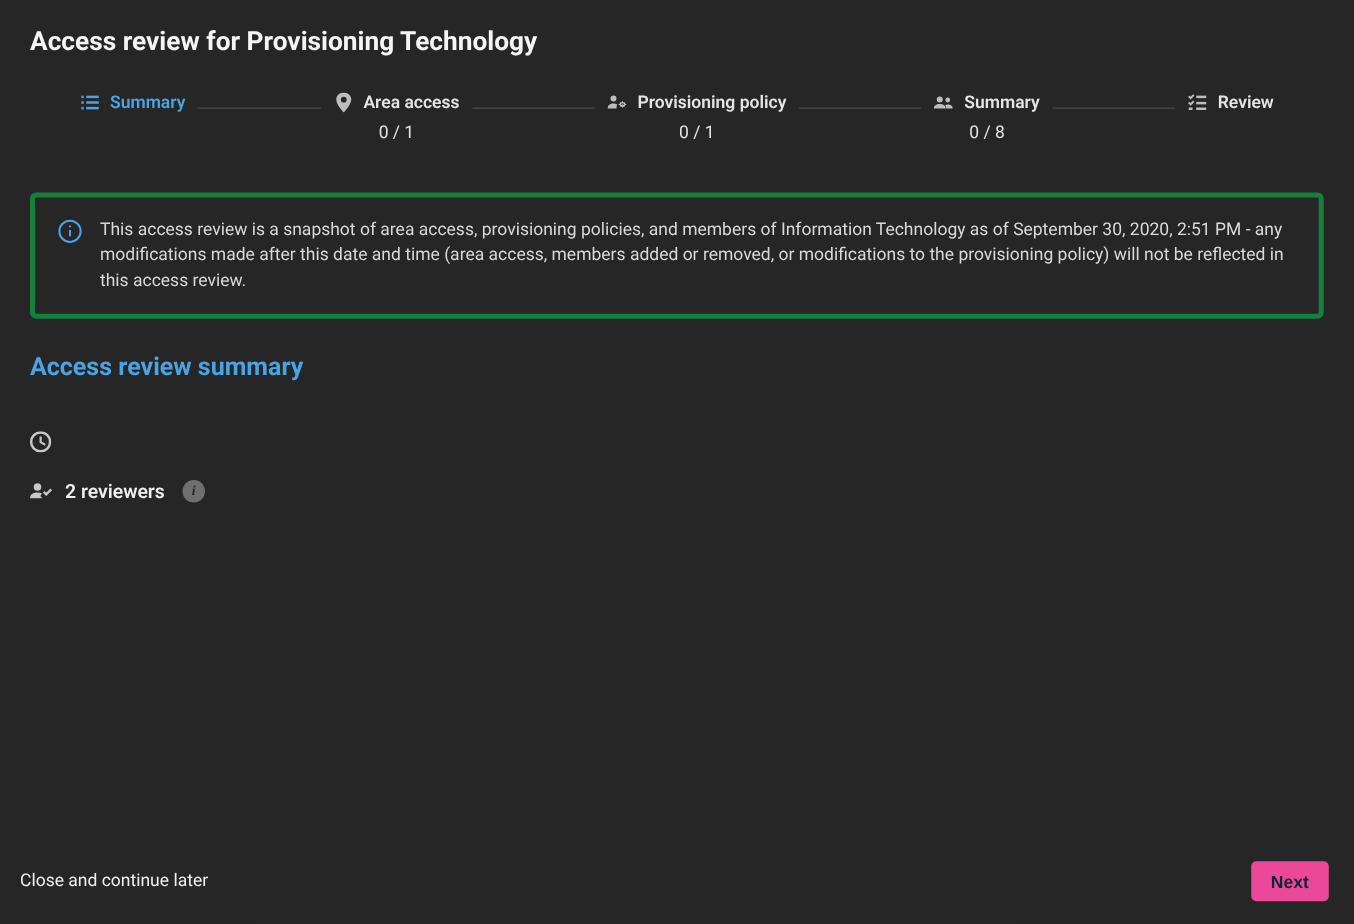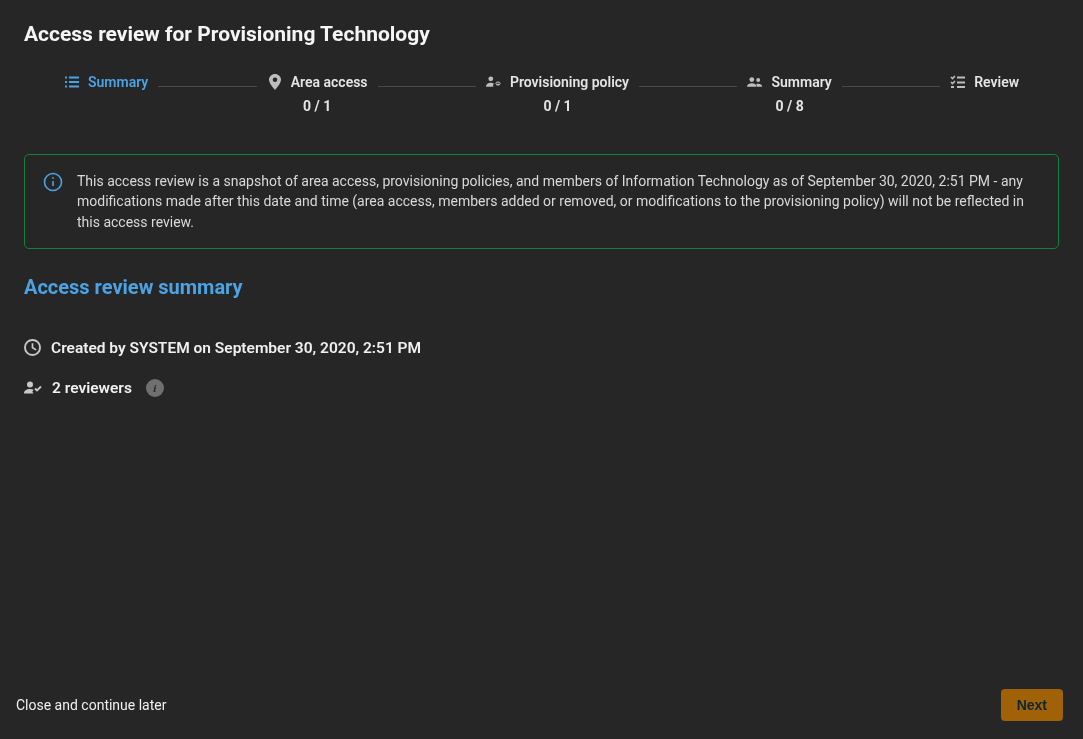--- a/index.html
+++ b/index.html
@@ -51,38 +51,38 @@
     height: 16px;
     display: inline-flex;
     align-items: center;
     justify-content: center;
     color: #bdbdbd;
   }
   .step.active .step-icon { color: #4ba3e3; }
   .step-count {
     margin-top: 8px;
     font-size: 14px;
-    font-weight: 700;
+    font-weight: 400;
     color: #e5e5e5;
     text-align: center;
   }
   .connector {
     flex: 1;
     height: 1px;
     background: #4a4a4a;
     margin: 12px 10px 0 10px;
     min-width: 40px;
   }
   .content {
     padding: 40px 24px 0 24px;
     flex: 1;
     overflow: auto;
   }
   .info-box {
-    border: 1px solid #15803d;
+    border: 4px solid #15803d;
     border-radius: 5px;
     padding: 16px 18px;
     display: flex;
     gap: 14px;
     align-items: flex-start;
   }
   .info-icon {
     color: #4ba3e3;
     flex-shrink: 0;
     margin-top: 1px;
@@ -134,21 +134,21 @@
     align-items: center;
     padding: 14px 20px 18px 16px;
   }
   .close-link {
     font-size: 14px;
     font-weight: 400;
     color: #f0f0f0;
     cursor: pointer;
   }
   .next-btn {
-    background: #a16207;
+    background: #ec4899;
     color: #0e2533;
     border: none;
     border-radius: 4px;
     padding: 8px 16px;
     font-size: 14px;
     font-weight: 600;
     cursor: pointer;
   }
   svg { display: block; }
 </style>
@@ -259,21 +259,20 @@
     </div>
 
     <div class="summary-heading">Access review summary</div>
 
     <div class="meta-row">
       <span class="meta-icon">
         <svg width="17" height="17" viewBox="0 0 16 16" fill="currentColor">
             <path d="M8 0a8 8 0 100 16A8 8 0 008 0zm0 14.2A6.2 6.2 0 118 1.8a6.2 6.2 0 010 12.4zM8.8 4H7.2v4.6l3.9 2.3.8-1.3-3.1-1.8V4z"></path>
           </svg>
       </span>
-      <span>Created by SYSTEM on September 30, 2020, 2:51 PM</span>
     </div>
 
     <div class="meta-row">
       <span class="meta-icon">
         <svg width="18" height="15" viewBox="0 0 18 14" fill="currentColor">
             <circle cx="6" cy="4" r="3"></circle>
             <path d="M0 13c0-2.8 2.5-4.5 6-4.5 1.4 0 2.6.3 3.6.8l-1 1.4c-.3.4-.2.9.2 1.2l.6.4c-.1.2-.1.5-.1.7H0z"></path>
             <path d="M11 8l2 2 4-4" stroke="currentColor" stroke-width="1.8" fill="none"></path>
           </svg>
       </span>

